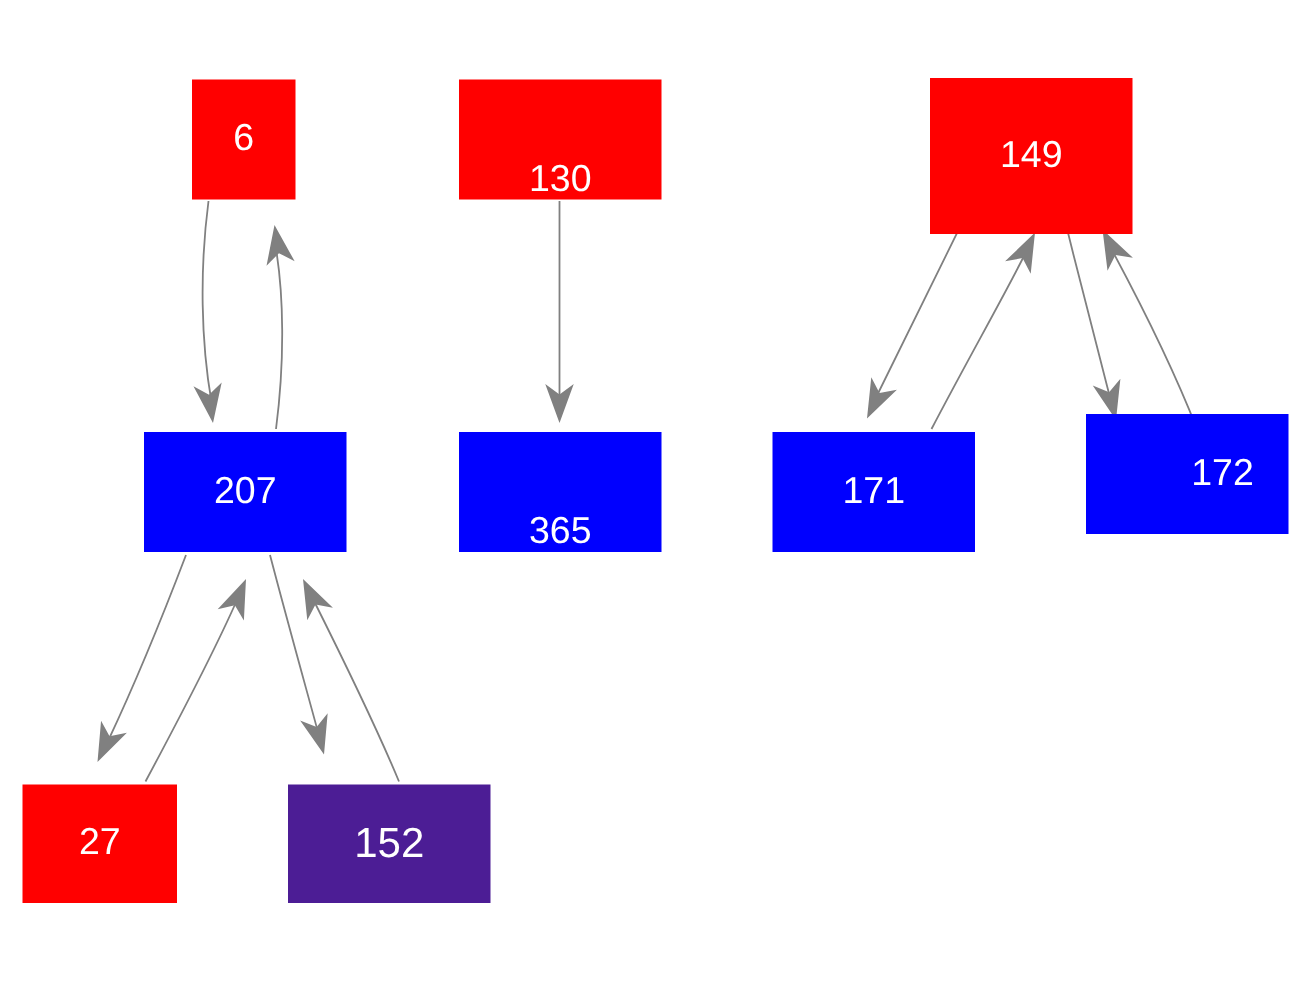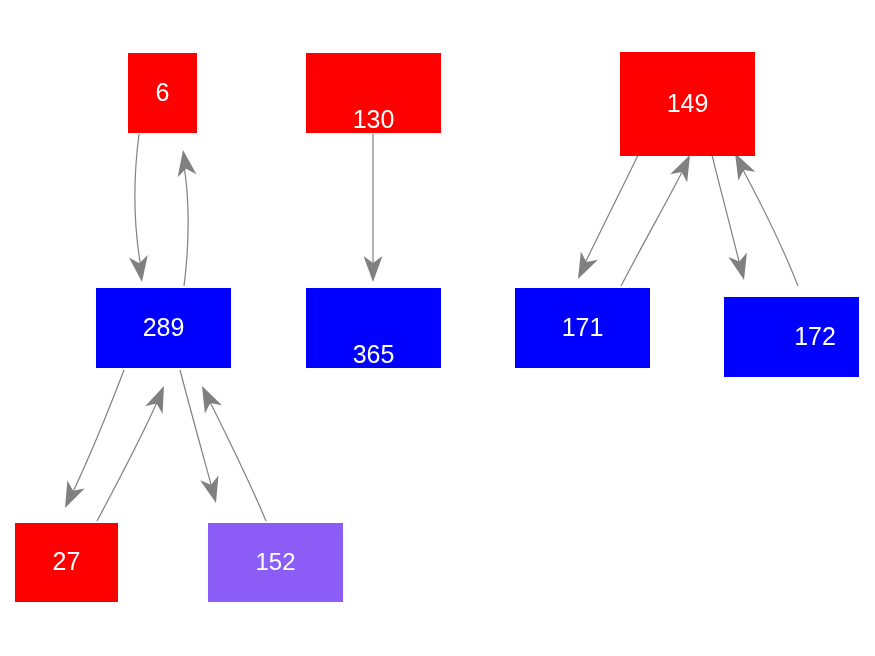--- a/index.html
+++ b/index.html
@@ -93,37 +93,37 @@
       <g>
         <path d="M 798,286 C 780,240 757,196 742,168" fill="none" stroke="#808080" stroke-width="1.2"></path>
         <path d="M 0,0 L -26,-9.5 L -19,0 L -26,9.5 Z" fill="#808080" transform="translate(735,153) rotate(-117)"></path>
       </g>
     </svg>
   <div id="node-layer">
       <div class="node" style="left: 128px; top: 53px; width: 69px; height: 80px; background: rgb(255, 0, 0); color: rgb(255, 255, 255); font-size: 25px;">
         <span class="node-label">6</span>
       </div>
       <div class="node" style="left: 96px; top: 288px; width: 135px; height: 80px; background: rgb(0, 0, 255); color: rgb(255, 255, 255); font-size: 25px;">
-        <span class="node-label">289</span>
+        <span class="node-label">207</span>
       </div>
       <div class="node" style="left: 15px; top: 523px; width: 103px; height: 79px; background: rgb(255, 0, 0); color: rgb(255, 255, 255); font-size: 25px;">
         <span class="node-label">27</span>
       </div>
-      <div class="node" style="left: 208px; top: 523px; width: 135px; height: 79px; background: #8b5cf6; color: rgb(255, 255, 255); font-size: 24px;">
+      <div class="node" style="left: 192px; top: 523px; width: 135px; height: 79px; background: #4c1d95; color: rgb(255, 255, 255); font-size: 28px;">
         <span class="node-label">152</span>
       </div>
       <div class="node" style="left: 306px; top: 53px; width: 135px; height: 80px; background: rgb(255, 0, 0); color: rgb(255, 255, 255); font-size: 25px; align-items: flex-end;">
         <span class="node-label">130</span>
       </div>
       <div class="node" style="left: 306px; top: 288px; width: 135px; height: 80px; background: rgb(0, 0, 255); color: rgb(255, 255, 255); font-size: 25px; align-items: flex-end;">
         <span class="node-label">365</span>
       </div>
       <div class="node" style="left: 620px; top: 52px; width: 135px; height: 104px; background: rgb(255, 0, 0); color: rgb(255, 255, 255); font-size: 25px;">
         <span class="node-label">149</span>
       </div>
       <div class="node" style="left: 515px; top: 288px; width: 135px; height: 80px; background: rgb(0, 0, 255); color: rgb(255, 255, 255); font-size: 25px; align-items: center;">
         <span class="node-label">171</span>
       </div>
-      <div class="node" style="left: 724px; top: 297px; width: 135px; height: 80px; background: rgb(0, 0, 255); color: rgb(255, 255, 255); font-size: 25px; padding-left: 47px;">
+      <div class="node" style="left: 724px; top: 276px; width: 135px; height: 80px; background: rgb(0, 0, 255); color: rgb(255, 255, 255); font-size: 25px; padding-left: 47px;">
         <span class="node-label">172</span>
       </div>
     </div>
 </div>
 
 </body></html>

